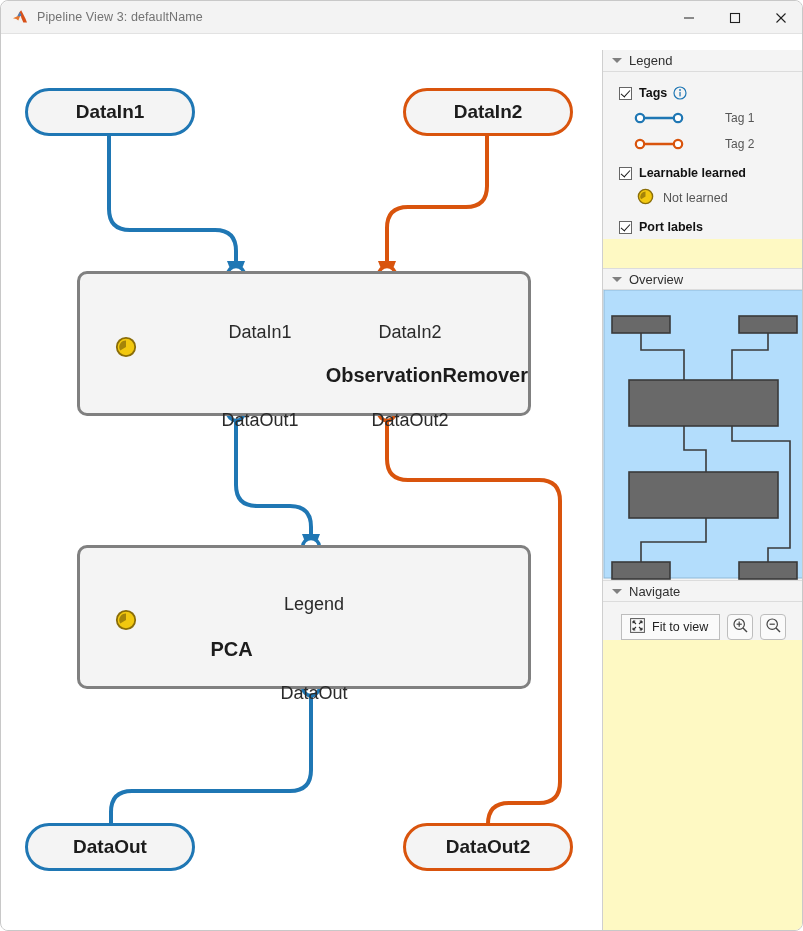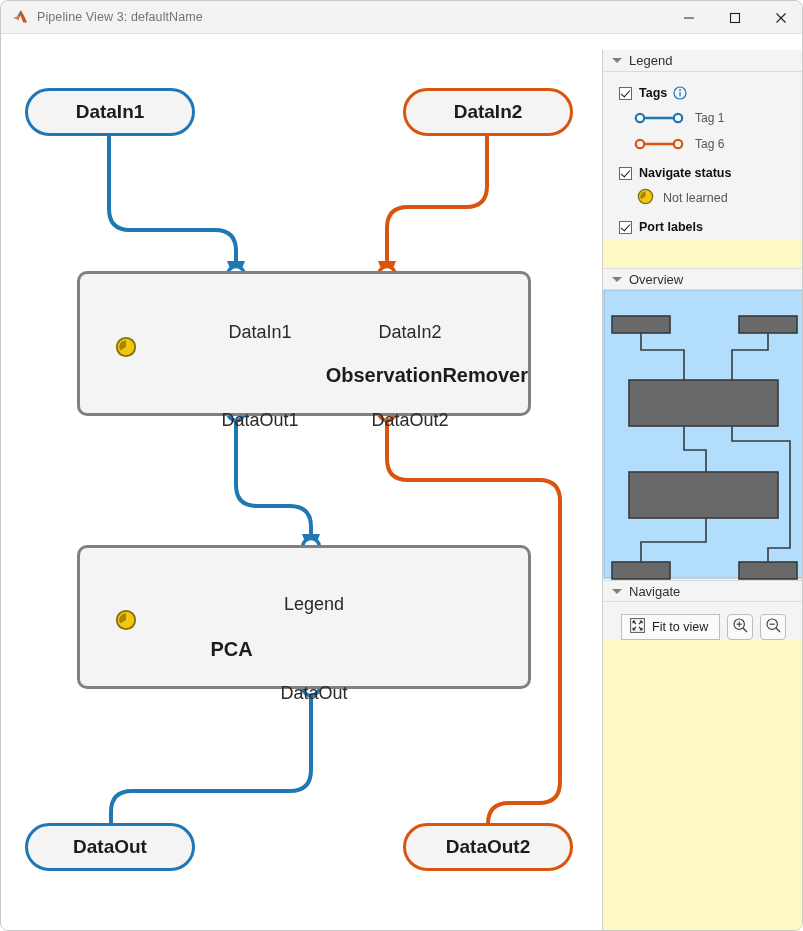--- a/index.html
+++ b/index.html
@@ -137,21 +137,21 @@
     left: 3px; top: 0px;
     width: 4px; height: 8px;
     border: solid #1a1a1a;
     border-width: 0 1.8px 1.8px 0;
     transform: rotate(42deg);
   }
   .chk-label { font-size: 12.5px; font-weight: bold; color: #111; }
   .info-icon { margin-left: 6px; display:flex; align-items:center; }
   .tag-row {
     display: flex; align-items: center;
-    padding-left: 30px; height: 26px;
+    padding-left: 30px; height: 26px; gap: 30px;
   }
   .tag-text { font-size: 12px; color: #555; margin-left: 10px; }
   .status-row {
     display: flex; align-items: center;
     padding-left: 34px; height: 26px;
   }
   .status-text { font-size: 12.5px; color: #555; margin-left: 9px; }
 
   .overview-body {
     position: relative;
@@ -317,26 +317,26 @@
         </svg>
         <span class="tag-text">Tag 1</span>
       </div>
 
       <div class="tag-row">
         <svg width="52" height="14" viewBox="0 0 52 14">
           <line x1="7" y1="7" x2="45" y2="7" stroke="#d9540d" stroke-width="2.4"></line>
           <circle cx="7" cy="7" r="4.2" fill="#fff" stroke="#d9540d" stroke-width="2.2"></circle>
           <circle cx="45" cy="7" r="4.2" fill="#fff" stroke="#d9540d" stroke-width="2.2"></circle>
         </svg>
-        <span class="tag-text">Tag 6</span>
+        <span class="tag-text">Tag 2</span>
       </div>
 
       <div class="chk-row" style="margin-top:4px;">
         <span class="chkbox"></span>
-        <span class="chk-label">Navigate status</span>
+        <span class="chk-label">Learnable learned</span>
       </div>
 
       <div class="status-row">
         <span>
           <svg width="17" height="17" viewBox="0 0 22 22">
             <circle cx="11" cy="11" r="9.2" fill="#f2c80f" stroke="#8a6d08" stroke-width="1.8"></circle>
             <path d="M11 11 L11 4.4 A6.6 6.6 0 0 0 5.2 14.4 Z" fill="#8a6d08" opacity="0.75"></path>
           </svg>
         </span>
         <span class="status-text">Not learned</span>

